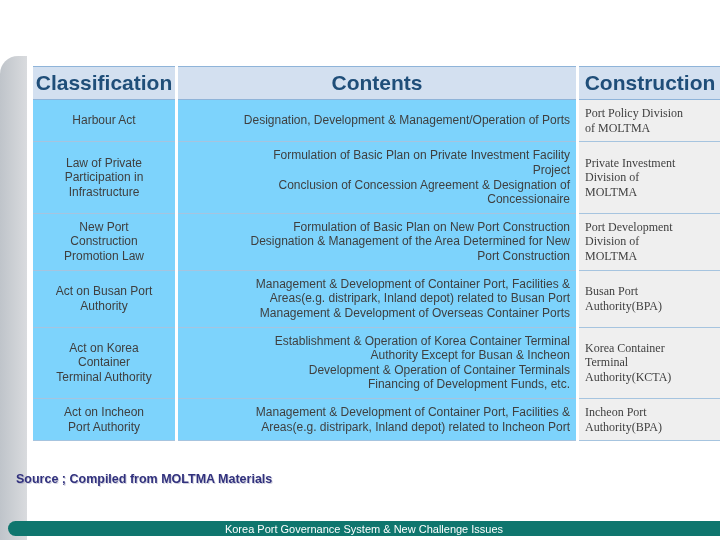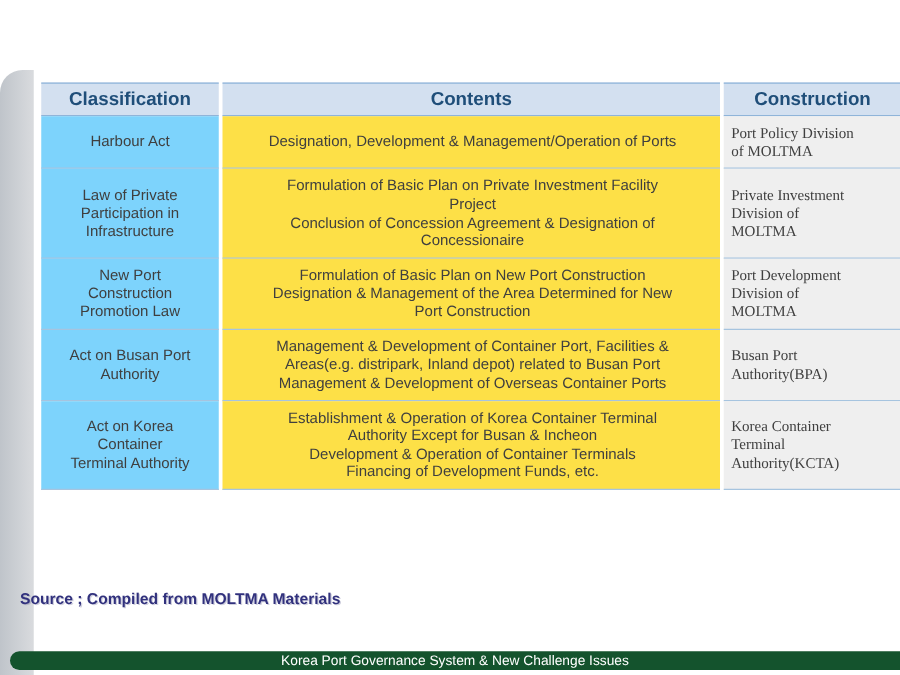--- a/index.html
+++ b/index.html
@@ -21,44 +21,44 @@
   .title-bar span{
     color:#ffffff;font-size:17px;font-weight:bold;letter-spacing:.2px;
     text-shadow:0 0 7px rgba(120,190,255,.95),0 0 2px rgba(160,210,255,.9);
   }
   table.main-table{
     position:absolute;left:30px;top:66px;width:682px;
     border-collapse:separate;border-spacing:3px 0;
     table-layout:fixed;
   }
   th{
-    background:#d3e0f0;color:#1f4e79;font-size:15px;font-weight:bold;
+    background:#d3e0f0;color:#1f4e79;font-size:21px;font-weight:bold;
     padding:4px 2px;border-top:1px solid #8fb4d9;border-bottom:1px solid #8fb4d9;
     text-align:center;
   }
   td{
     font-size:12px;color:#3f3f3f;line-height:1.22;
     border-bottom:1px solid #a6c4df;
     padding:6px 6px;vertical-align:middle;
     white-space:pre-line;
   }
   col.c-class{width:142px;}
   col.c-contents{width:398px;}
   col.c-admin{width:142px;}
   td.classification{text-align:center;background:#7dd3fc;}
-  td.contents{text-align:center;background:#fde047;padding-left:8px;}
+  td.contents{text-align:right;background:#7dd3fc;padding-left:8px;}
   td.administrator{text-align:left;background:#efefef;font-family:Liberation Serif, serif;}
   .source-note{
     position:absolute;left:16px;top:472px;
     font-size:12.5px;font-weight:bold;color:#31317d;
     text-shadow:1px 1px 0 rgba(120,120,160,.35);
   }
   .footer-bar{
     position:absolute;left:8px;top:521px;width:712px;height:15px;
-    background:#14532d;border-radius:8px 0 0 8px;
+    background:#0f766e;border-radius:8px 0 0 8px;
     display:flex;align-items:center;justify-content:center;
   }
   .footer-bar span{color:#ffffff;font-size:11px;}
 </style>
 </head>
 <body>
 
 <div class="slide">
   <div class="left-band"></div>
 
@@ -120,20 +120,28 @@
 Container
 Terminal Authority</td>
           <td class="contents">Establishment &amp; Operation of Korea Container Terminal
 Authority Except for Busan &amp; Incheon
 Development &amp; Operation of Container Terminals
 Financing of Development Funds, etc.</td>
           <td class="administrator">Korea Container
 Terminal
 Authority(KCTA)</td>
         </tr>
+        <tr>
+          <td class="classification">Act on Incheon
+Port Authority</td>
+          <td class="contents">Management &amp; Development of Container Port, Facilities &amp;
+Areas(e.g. distripark, Inland depot) related to Incheon Port</td>
+          <td class="administrator">Incheon Port
+Authority(BPA)</td>
+        </tr>
       </tbody>
   </table>
 
   <div class="source-note">Source ; Compiled from MOLTMA Materials</div>
 
   <div class="footer-bar">
     <span>Korea Port Governance System &amp; New Challenge Issues</span>
   </div>
 </div>
 

